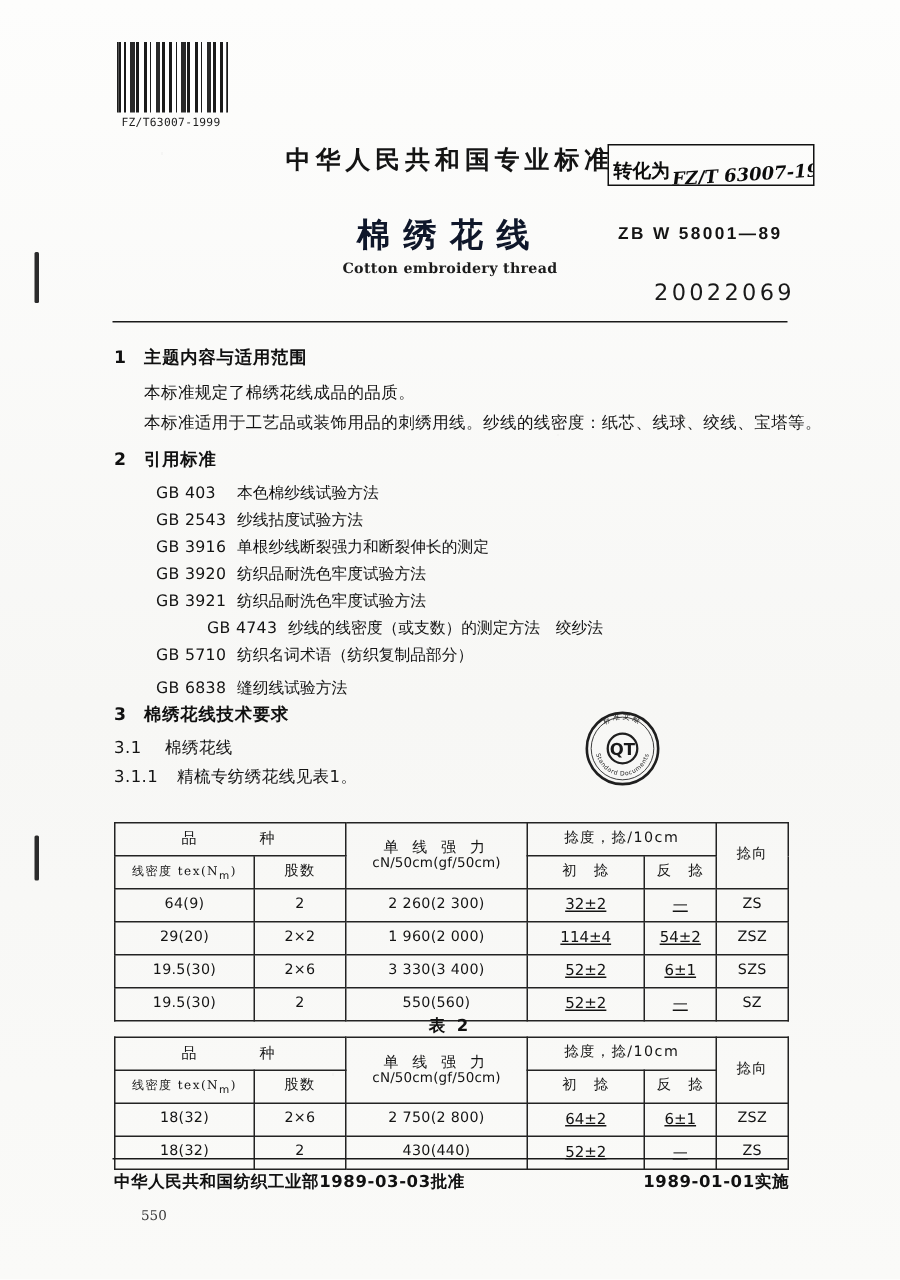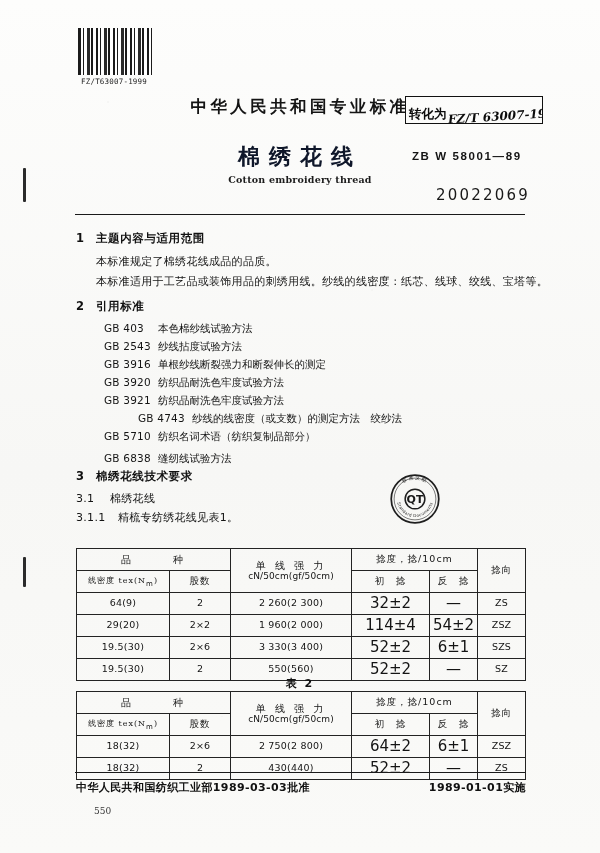--- a/index.html
+++ b/index.html
@@ -277,21 +277,22 @@
     font-size: 9px;
     letter-spacing: 0.1px;
   }
   .cell-val {
     font-family: "DejaVu Sans", sans-serif;
     font-size: 9.5px;
     letter-spacing: 0.2px;
   }
   .cell-twist {
     font-family: "DejaVu Sans", sans-serif;
-    font-size: 15px;
+    font-size: 10px;
+    text-decoration: underline;
   }
   .nm-sub { font-size: 7px; vertical-align: sub; }
   .tex-label { font-family: "DejaVu Serif", serif; font-size: 8px; font-style: normal; }
 
   
   #footer-approve {
     position: absolute;
     left: 76px;
     top: 780px;
     font-size: 11px;

